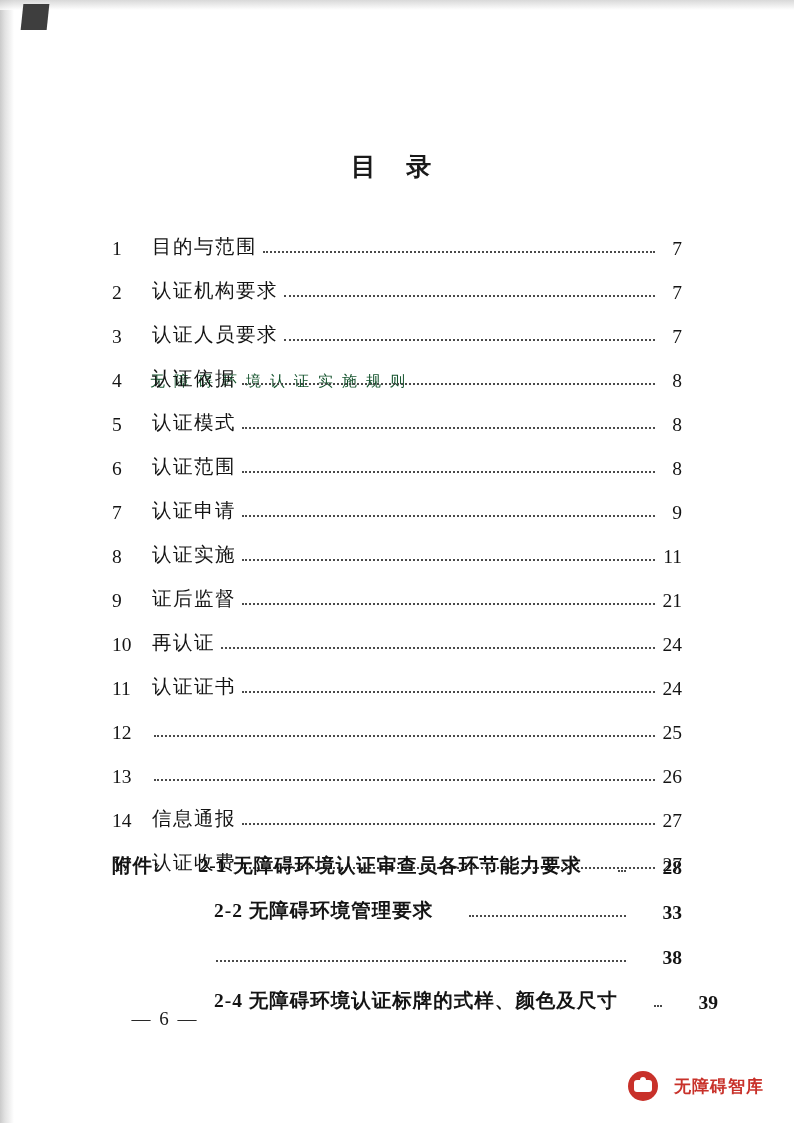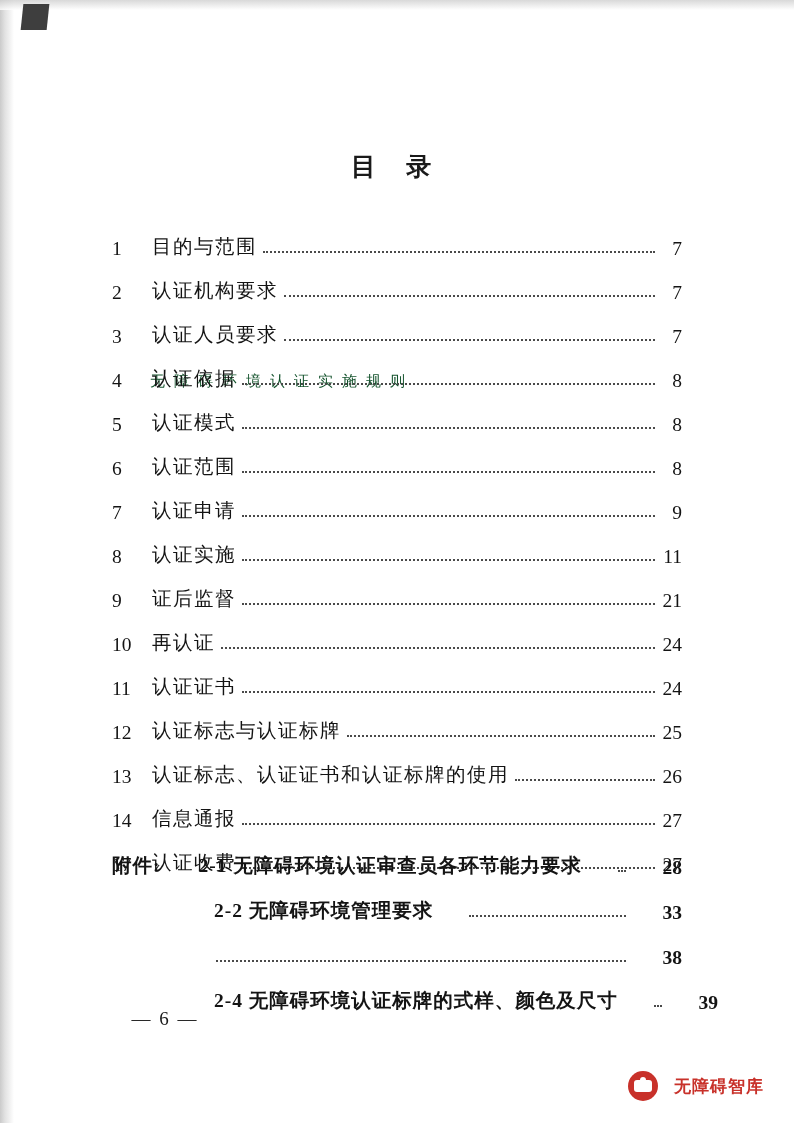--- a/index.html
+++ b/index.html
@@ -289,28 +289,26 @@
 
     <div class="toc-row">
       <span class="toc-num">11</span>
       <span class="toc-label">认证证书</span>
       <span class="toc-leader"></span>
       <span class="toc-page">24</span>
     </div>
 
     <div class="toc-row">
       <span class="toc-num">12</span>
-      <span class="toc-label">认证标志与认证标牌</span>
       <span class="toc-leader"></span>
       <span class="toc-page">25</span>
     </div>
 
     <div class="toc-row">
       <span class="toc-num">13</span>
-      <span class="toc-label">认证标志、认证证书和认证标牌的使用</span>
       <span class="toc-leader"></span>
       <span class="toc-page">26</span>
     </div>
 
     <div class="toc-row">
       <span class="toc-num">14</span>
       <span class="toc-label">信息通报</span>
       <span class="toc-leader"></span>
       <span class="toc-page">27</span>
     </div>

